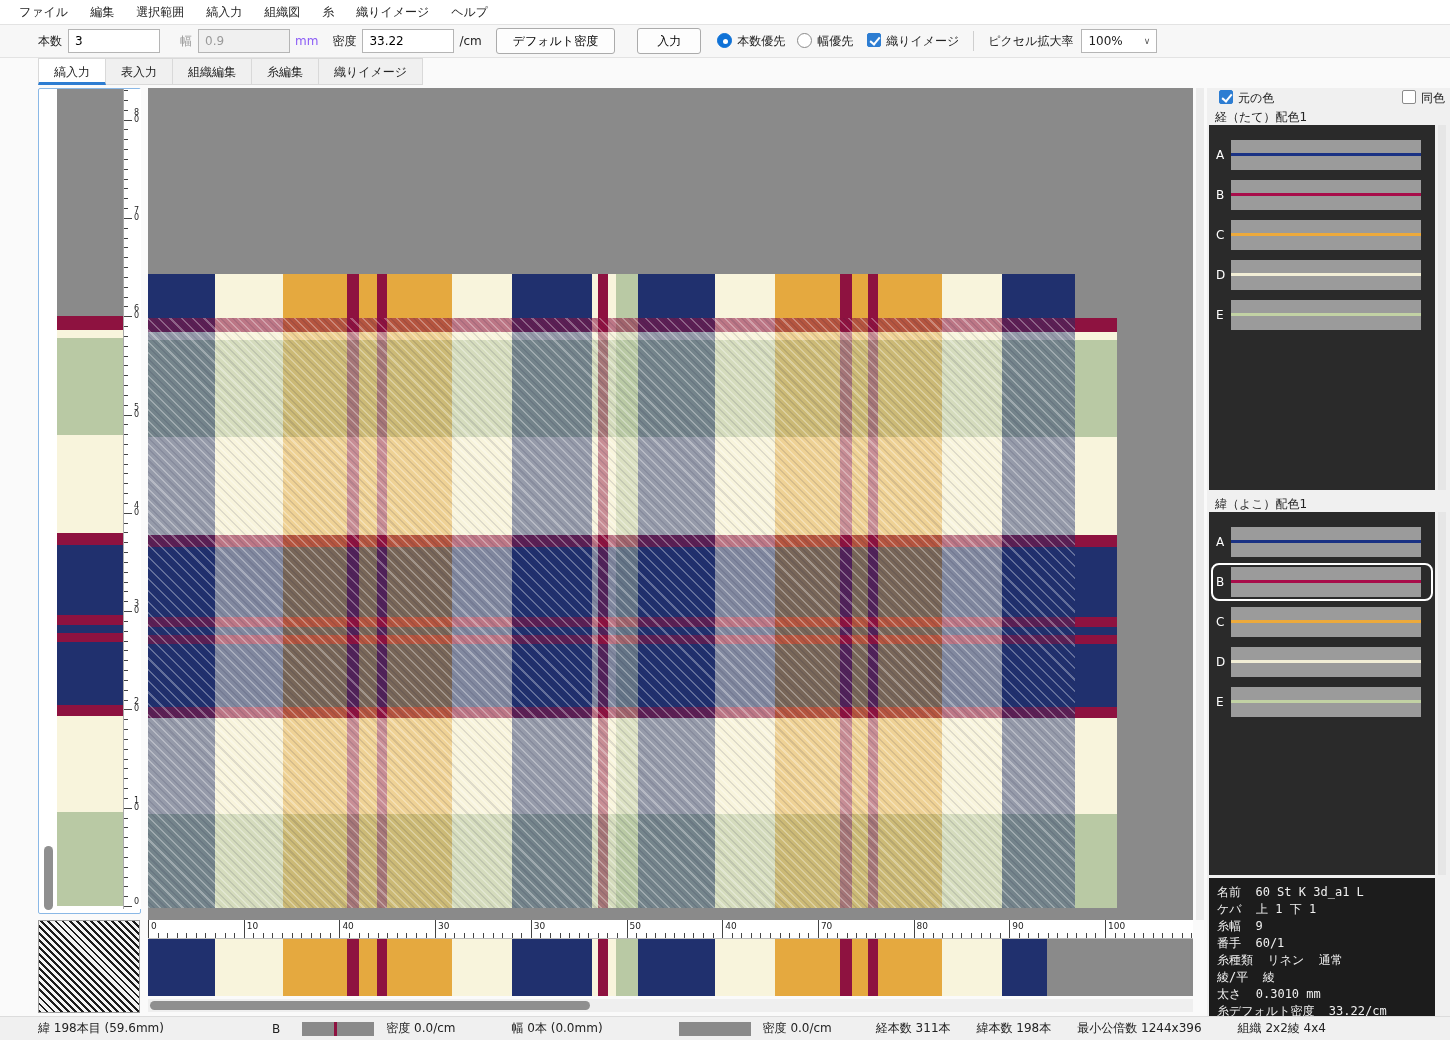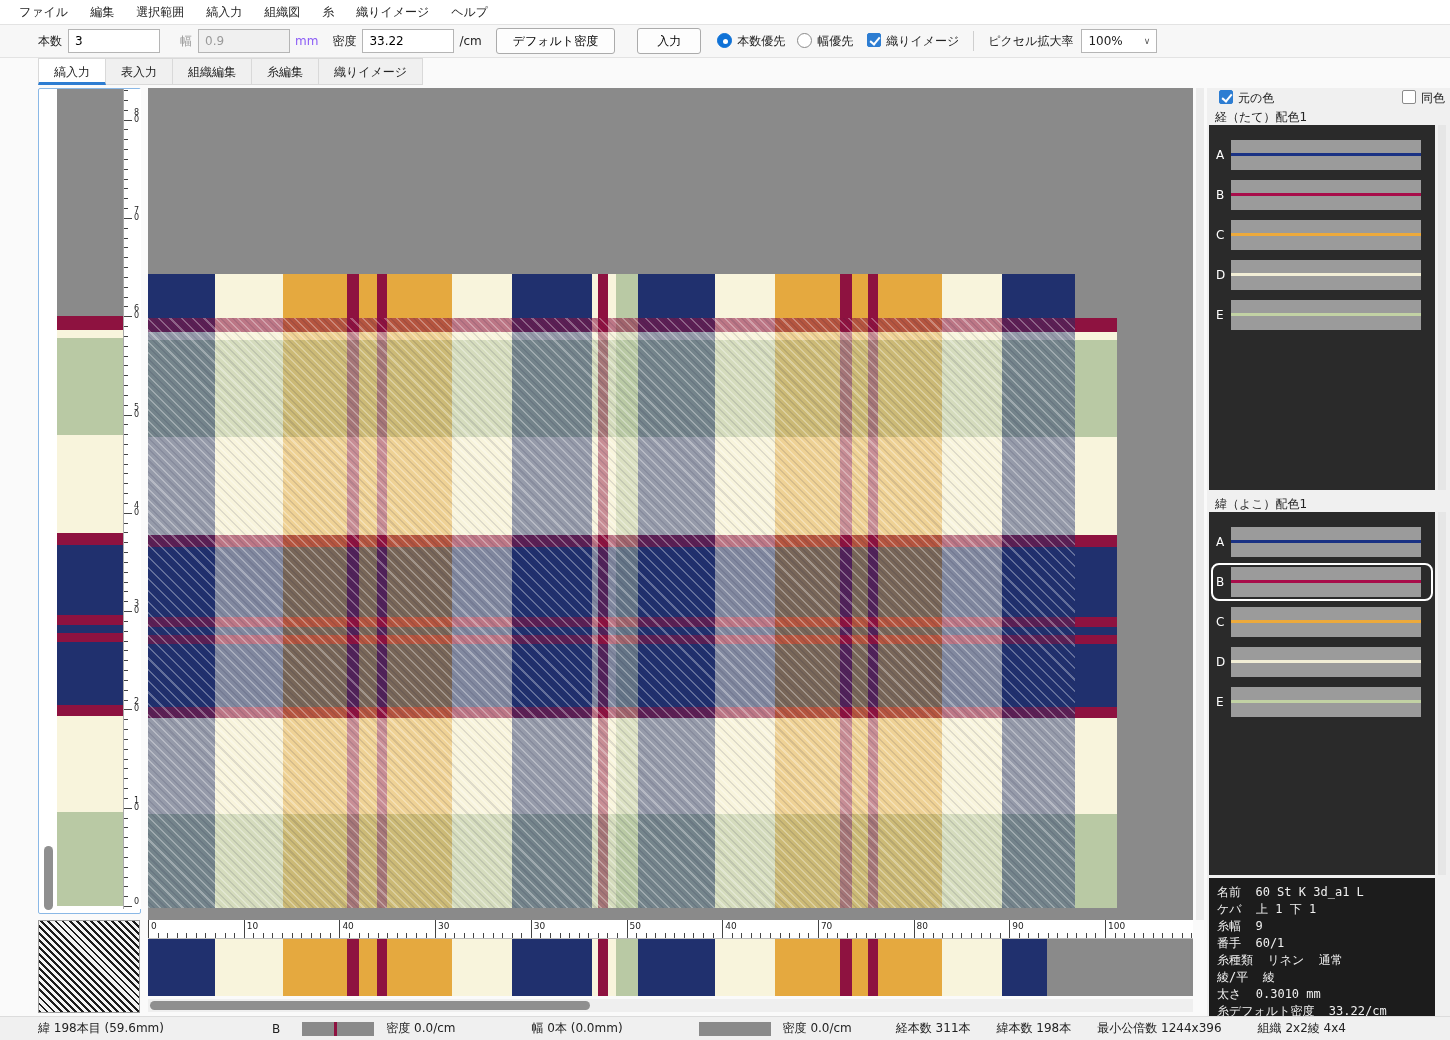--- a/index.html
+++ b/index.html
@@ -628,20 +628,20 @@
       <div class="info-line">太さ  0.3010 mm</div>
       <div class="info-line">糸デフォルト密度  33.22/cm</div>
     </div>
 </div>
 
 <div class="statusbar" id="statusbar">
     <span class="st-item" style="margin-left: 38px;">緯 198本目 (59.6mm)</span>
     <span class="st-item" style="margin-left: 108px;">B</span>
     <span class="st-swatch line" style="margin-left: 22px;"></span>
     <span class="st-item" style="margin-left: 12px;">密度 0.0/cm</span>
-    <span class="st-item" style="margin-left: 76px;">幅 0本 (0.0mm)</span>
+    <span class="st-item" style="margin-left: 56px;">幅 0本 (0.0mm)</span>
     <span class="st-swatch" style="margin-left: 76px;"></span>
     <span class="st-item" style="margin-left: 12px;">密度 0.0/cm</span>
     <span class="st-item" style="margin-left: 44px;">経本数 311本</span>
     <span class="st-item" style="margin-left: 26px;">緯本数 198本</span>
     <span class="st-item" style="margin-left: 26px;">最小公倍数 1244x396</span>
     <span class="st-item" style="margin-left: 36px;">組織 2x2綾 4x4</span>
   </div>
 
 </body></html>

